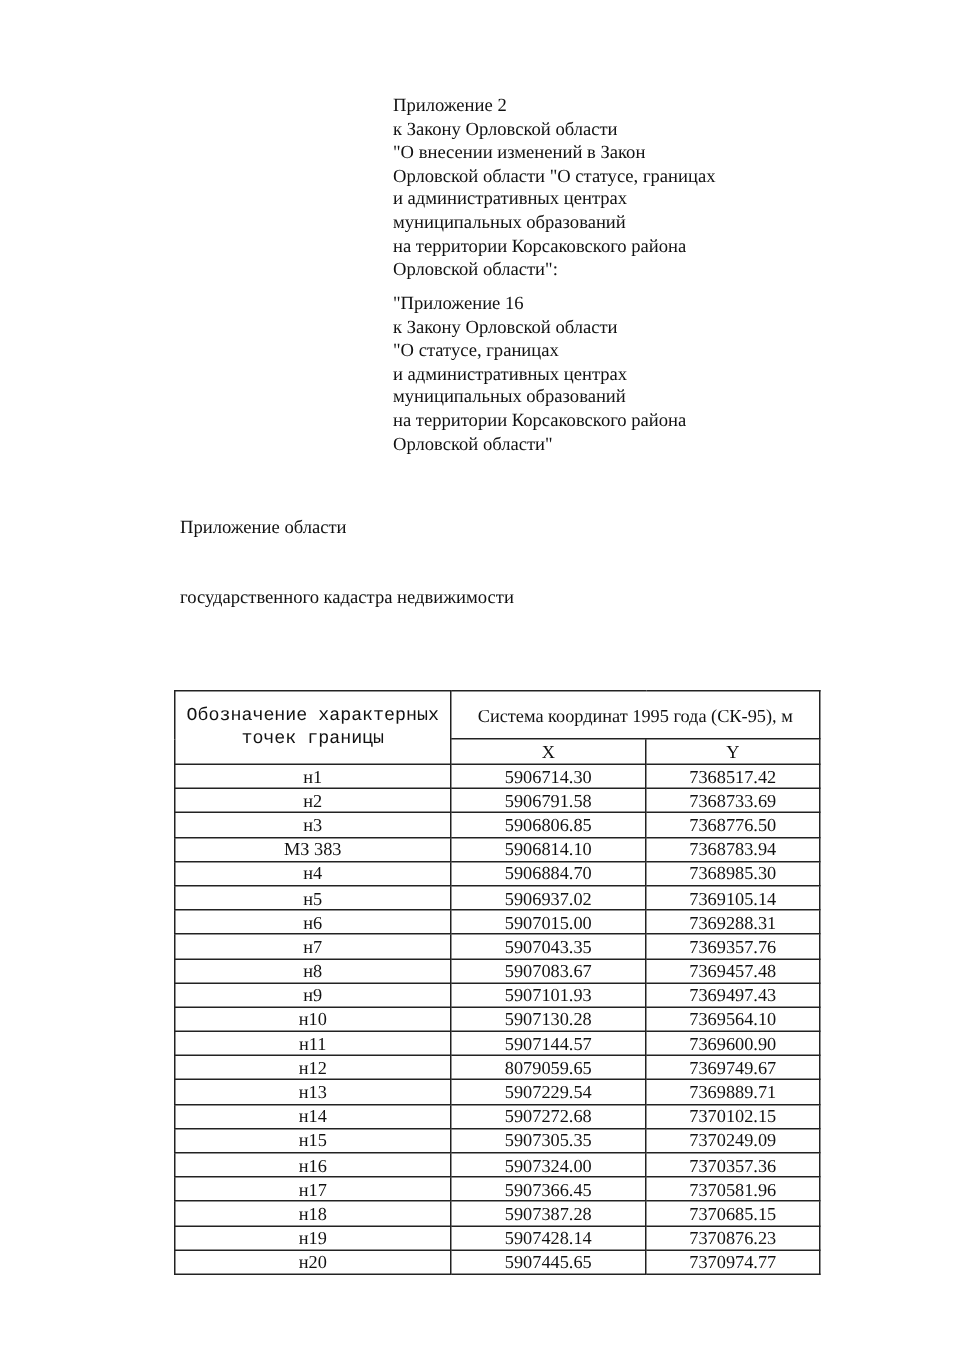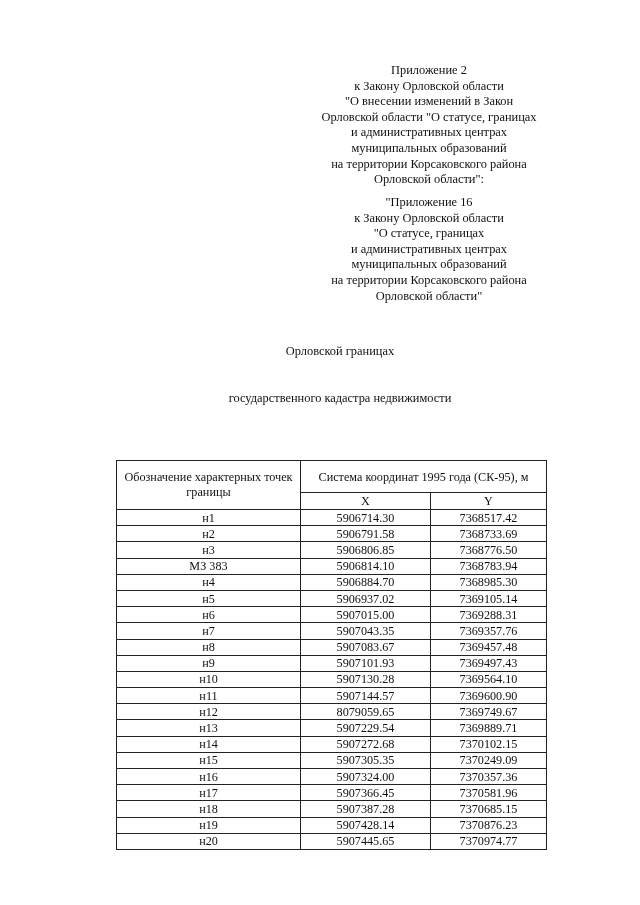--- a/index.html
+++ b/index.html
@@ -1,35 +1,35 @@
 <!DOCTYPE html>
 <html><head>
 <meta charset="utf-8">
 <style>
   html, body { margin: 0; padding: 0; background: #ffffff; }
   body {
     width: 640px; height: 905px; position: relative; overflow: hidden;
     font-family: "Liberation Serif", "DejaVu Serif", serif; color: #111;
   }
-  .block { position: absolute; text-align: center; font-size: 12.4px; line-height: 15.6px; }
+  .block { position: absolute; font-size: 12.4px; line-height: 15.6px; }
   .appendix1 { left: 262px; top: 63px; width: 334px; }
   .appendix2 { left: 262px; top: 195px; width: 334px; }
   .title1 { left: 120px; top: 344px; width: 440px; }
   .title2 { left: 120px; top: 391px; width: 440px; }
   .line { display: block; white-space: nowrap; }
 
   table.coords {
     position: absolute; left: 116px; top: 460px; width: 430px;
     border-collapse: collapse; font-size: 12.2px; table-layout: fixed;
   }
   table.coords td, table.coords th {
     border: 1px solid #222; text-align: center; padding: 0; font-weight: normal;
     height: 15.2px; line-height: 14px;
   }
-  table.coords th.hdr-label { height: 48px; line-height: 15px; vertical-align: middle; }
+  table.coords th.hdr-label { height: 48px; line-height: 15px; vertical-align: middle; font-family: Liberation Mono, monospace; }
   table.coords th.hdr-system { height: 31px; }
   table.coords th.hdr-axis { height: 16px; }
   col.c1 { width: 184px; } col.c2 { width: 130px; } col.c3 { width: 116px; }
 </style>
 </head>
 <body>
 
 <div class="block appendix1">
   <span class="line">Приложение 2</span>
   <span class="line">к Закону Орловской области</span>
@@ -45,21 +45,21 @@
   <span class="line">"Приложение 16</span>
   <span class="line">к Закону Орловской области</span>
   <span class="line">"О статусе, границах</span>
   <span class="line">и административных центрах</span>
   <span class="line">муниципальных образований</span>
   <span class="line">на территории Корсаковского района</span>
   <span class="line">Орловской области"</span>
 </div>
 
 <div class="block title1">
-  <span class="line">Орловской границах</span>
+  <span class="line">Приложение области</span>
 </div>
 
 <div class="block title2">
   <span class="line">государственного кадастра недвижимости</span>
 </div>
 
 <table class="coords">
   <colgroup>
       <col class="c1">
       <col class="c2">

